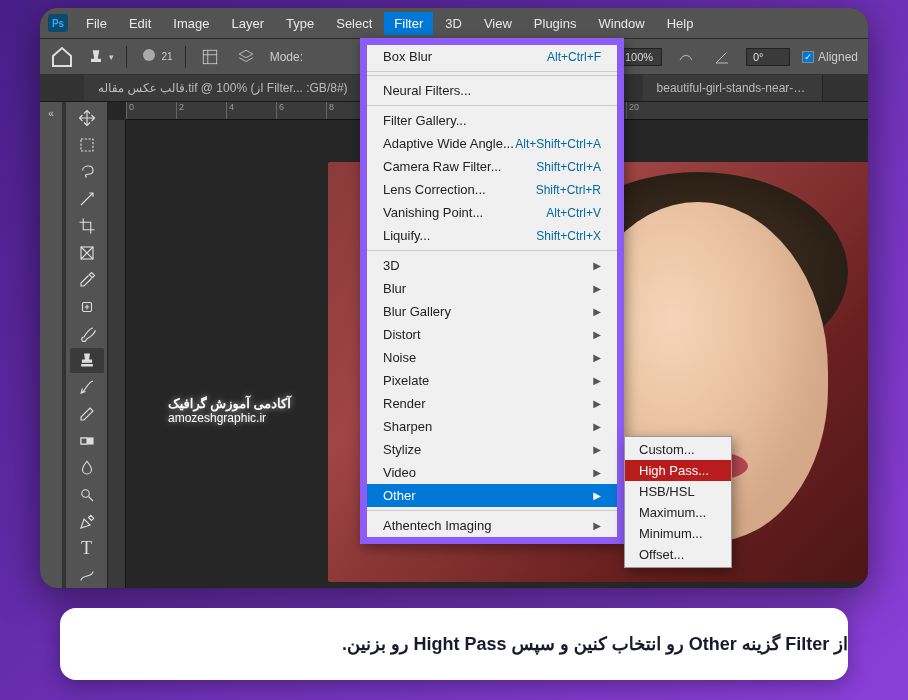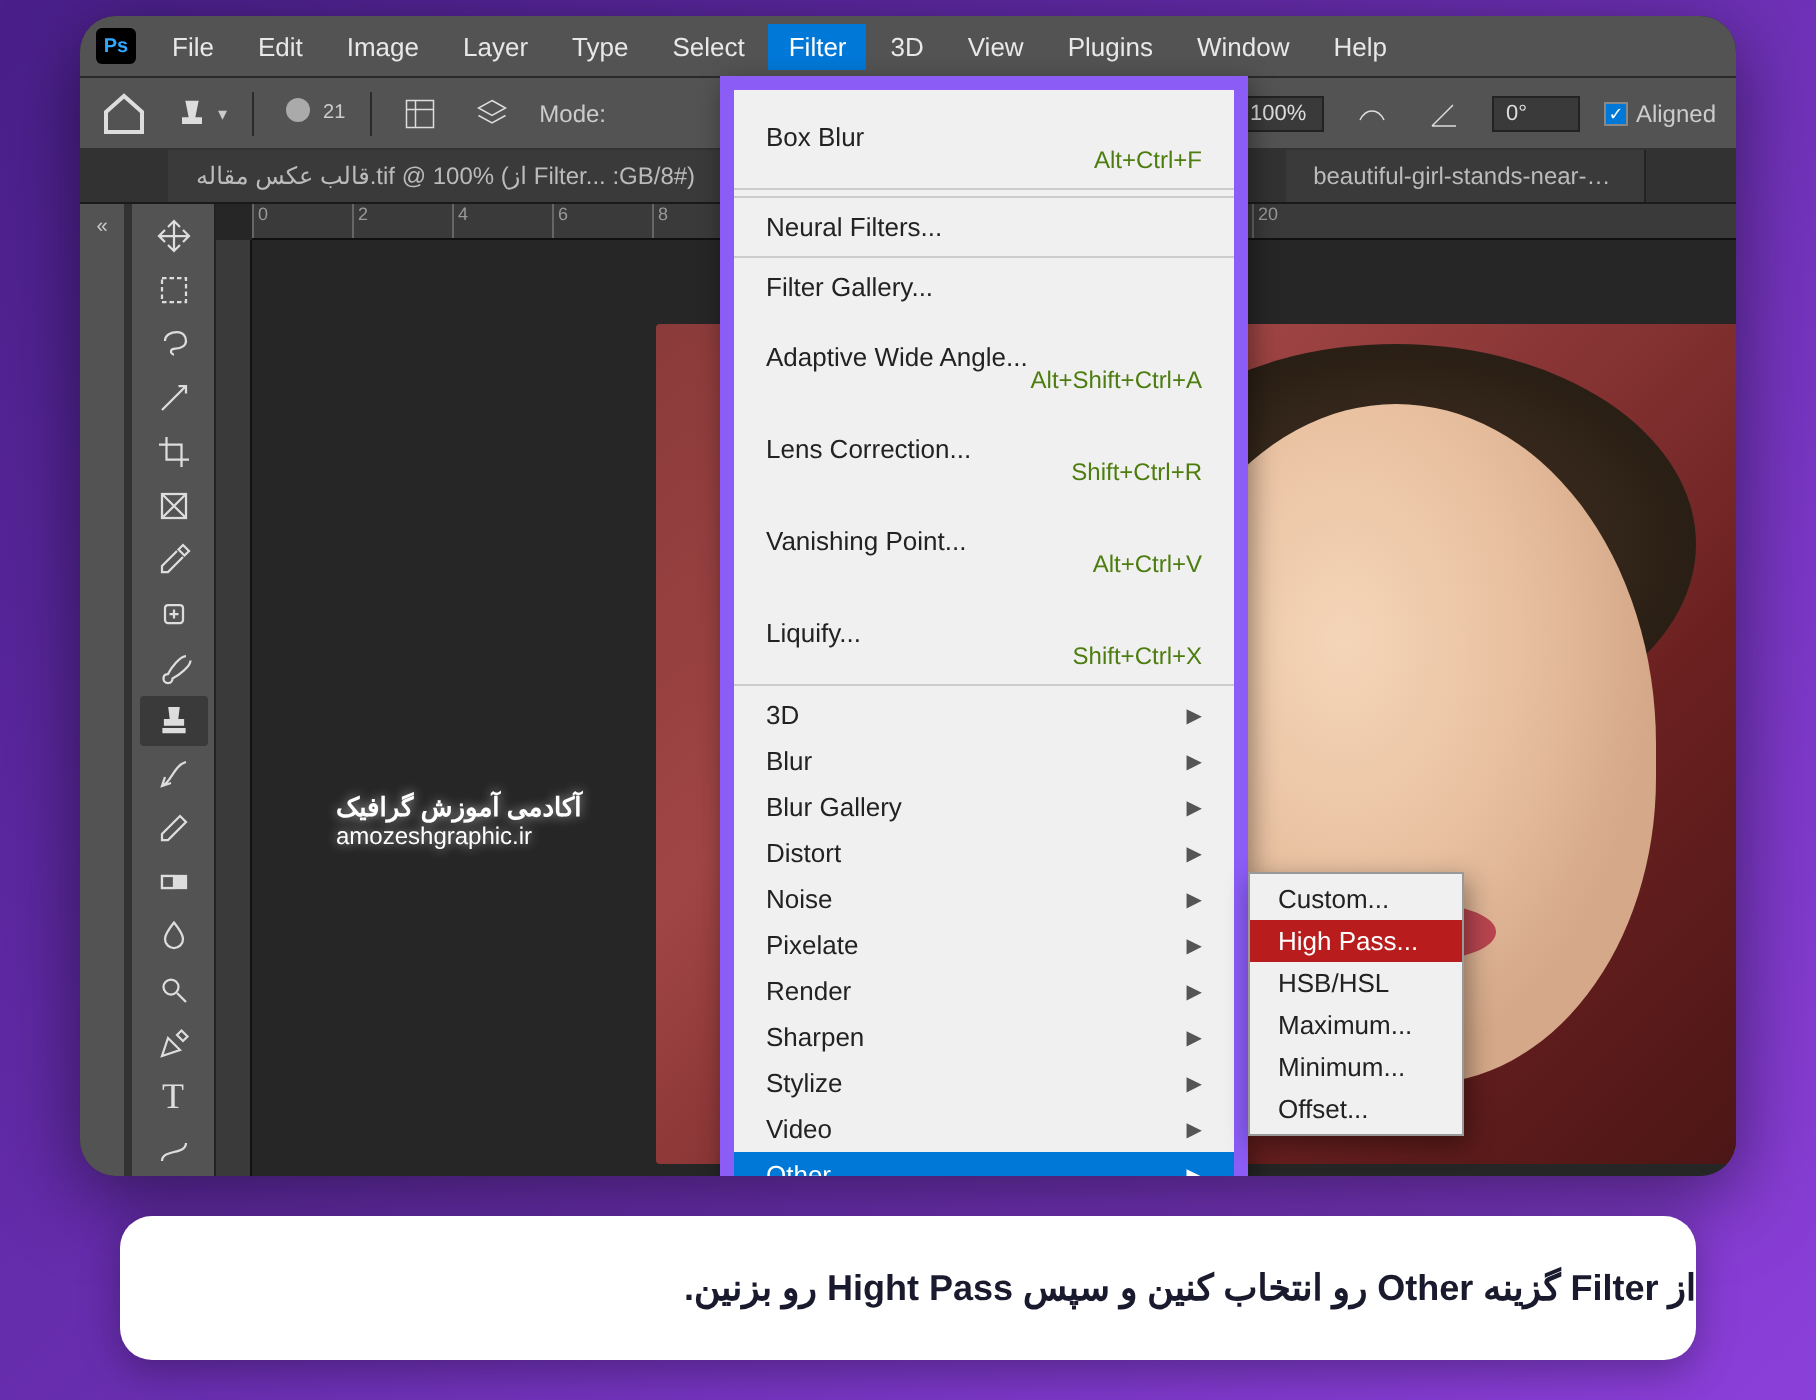--- a/index.html
+++ b/index.html
@@ -1,20 +1,20 @@
 <!DOCTYPE html>
 <html><head>
 <meta charset="utf-8">
 <style>
 * { margin: 0; padding: 0; box-sizing: border-box; font-family: 'Segoe UI', Tahoma, sans-serif; }
 body { width: 908px; height: 700px; background: linear-gradient(135deg, #4a1f8a 0%, #6b2fb3 50%, #8b3fd9 100%); overflow: hidden; position: relative; }
 .app-frame { position: absolute; top: 8px; left: 40px; right: 40px; height: 580px; background: #323232; border-radius: 18px; overflow: hidden; box-shadow: 0 10px 40px rgba(0,0,0,0.5); }
 
 .menubar { display: flex; align-items: center; height: 30px; background: #535353; padding: 0 8px; gap: 2px; }
-.ps-icon { width: 20px; height: 18px; background: #000000; border-radius: 3px; display: flex; align-items: center; justify-content: center; color: #31a8ff; font-size: 10px; font-weight: bold; margin-right: 6px; }
+.ps-icon { width: 20px; height: 18px; background: #0c4a6e; border-radius: 3px; display: flex; align-items: center; justify-content: center; color: #31a8ff; font-size: 10px; font-weight: bold; margin-right: 6px; }
 .menu-item { color: #e8e8e8; font-size: 13px; padding: 4px 10px; cursor: pointer; }
 .menu-item.active { background: #0078d7; color: #fff; }
 
 .options-bar { display: flex; align-items: center; height: 36px; background: #535353; border-top: 1px solid #2a2a2a; padding: 0 10px; gap: 12px; color: #ccc; font-size: 12px; }
 .opt-icon { width: 24px; height: 24px; display: flex; align-items: center; justify-content: center; color: #ddd; }
 .opt-btn { display: flex; align-items: center; gap: 3px; }
 .opt-sep { width: 1px; height: 22px; background: #2a2a2a; }
 .opt-field { background: #3a3a3a; border: 1px solid #222; padding: 2px 6px; color: #ddd; font-size: 11px; min-width: 44px; }
 .opt-check { display: flex; align-items: center; gap: 4px; }
 .cbx { width: 12px; height: 12px; border: 1px solid #888; background: #0078d7; display: flex; align-items: center; justify-content: center; color: #fff; font-size: 9px; }
@@ -44,21 +44,21 @@
 
 .watermark { position: absolute; top: 294px; left: 60px; color: #fff; font-size: 13px; font-weight: bold; text-shadow: 0 0 6px rgba(255,255,255,0.6); text-align: left; direction: rtl; }
 .watermark div:last-child { direction: ltr; font-size: 12px; font-weight: normal; }
 
 .dropdown { position: absolute; top: 30px; left: 320px; width: 264px; background: #f0f0f0; border: 7px solid #8b5cf6; box-shadow: 2px 4px 12px rgba(0,0,0,0.4); z-index: 100; font-size: 13px; color: #222; }
 .dd-item { display: flex; justify-content: space-between; align-items: center; padding: 4px 16px; cursor: pointer; }
 .dd-item.highlighted { background: #0078d7; color: #fff; }
 .dd-sep { height: 1px; background: #ccc; margin: 3px 0; }
 .dd-sub { font-size: 10px; color: #555; }
 .dd-item.highlighted .dd-sub { color: #fff; }
-.dd-shortcut { color: #4d7c0f; font-size: 12px; margin-top: 24px; }
+.dd-shortcut { color: #0369a1; font-size: 12px; }
 
 .submenu { position: absolute; top: 428px; left: 584px; width: 108px; background: #f0f0f0; border: 1px solid #999; box-shadow: 2px 4px 12px rgba(0,0,0,0.4); z-index: 101; font-size: 13px; color: #222; padding: 2px 0; }
 .sub-item { padding: 3px 14px; cursor: pointer; }
 .sub-item.highlighted { background: #b91c1c; color: #fff; }
 
 .caption-box { position: absolute; bottom: 20px; left: 60px; right: 60px; height: 72px; background: #fff; border-radius: 16px; display: flex; align-items: center; justify-content: flex-end; box-shadow: 0 6px 20px rgba(0,0,0,0.3); }
 .caption-box .txt { color: #1a1a2e; font-size: 18px; font-weight: 800; direction: rtl; }
 </style>
 </head>
 <body>
@@ -276,20 +276,24 @@
       </div>
     <div class="dd-sep"></div>
     <div class="dd-item">
         <span>Filter Gallery...</span>
       </div>
     <div class="dd-item">
         <span>Adaptive Wide Angle...</span>
         <span class="dd-shortcut">Alt+Shift+Ctrl+A</span>
       </div>
     <div class="dd-item">
+        <span>Camera Raw Filter...</span>
+        <span class="dd-shortcut">Shift+Ctrl+A</span>
+      </div>
+    <div class="dd-item">
         <span>Lens Correction...</span>
         <span class="dd-shortcut">Shift+Ctrl+R</span>
       </div>
     <div class="dd-item">
         <span>Vanishing Point...</span>
         <span class="dd-shortcut">Alt+Ctrl+V</span>
       </div>
     <div class="dd-item">
         <span>Liquify...</span>
         <span class="dd-shortcut">Shift+Ctrl+X</span>

